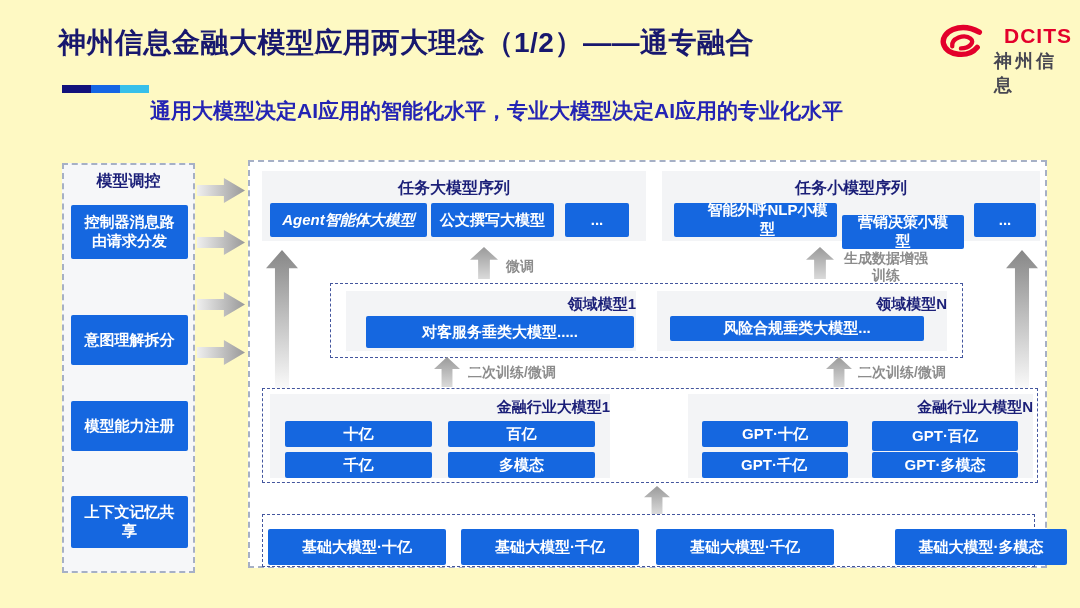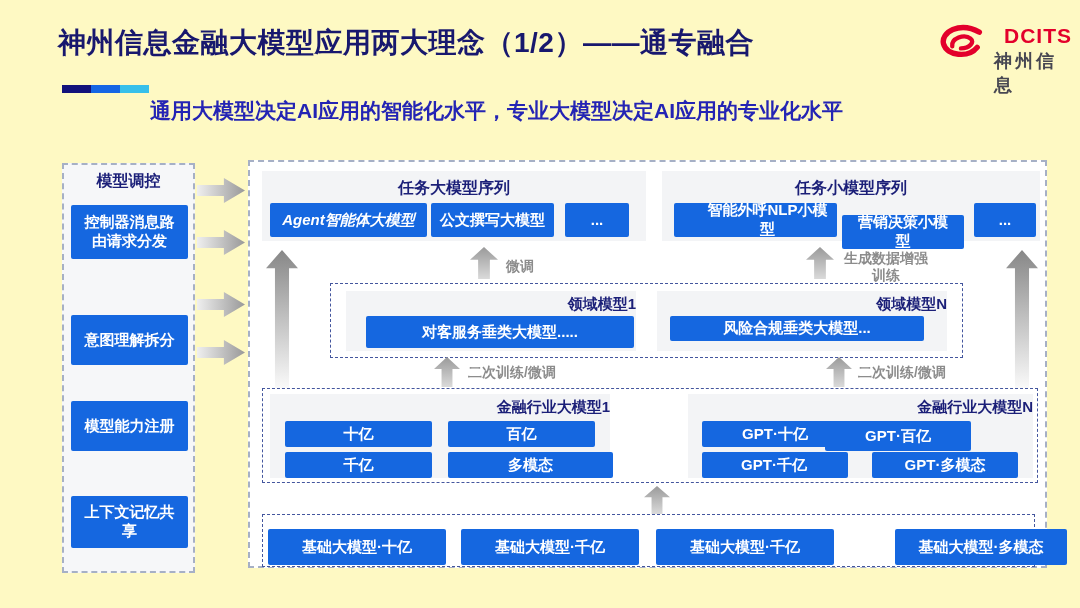--- a/index.html
+++ b/index.html
@@ -107,26 +107,26 @@
   <div class="abs glabel" style="left:468px; top:364px;">二次训练/微调</div>
   <div class="abs arrow-up" style="left:826px; top:357px; width:26px; height:30px;"></div>
   <div class="abs glabel" style="left:858px; top:364px;">二次训练/微调</div>
 
   <div class="abs dash-navy" style="left:262px; top:388px; width:776px; height:95px;"></div>
   <div class="abs panel" style="left:270px; top:394px; width:340px; height:84px;"></div>
   <div class="abs phead-sm" style="left:270px; top:398px; width:340px;">金融行业大模型1</div>
   <div class="abs btn" style="left:285px; top:421px; width:147px; height:26px;">十亿</div>
   <div class="abs btn" style="left:448px; top:421px; width:147px; height:26px;">百亿</div>
   <div class="abs btn" style="left:285px; top:452px; width:147px; height:26px;">千亿</div>
-  <div class="abs btn" style="left:448px; top:452px; width:165px; height:26px;">多模态</div>
+  <div class="abs btn" style="left:448px; top:452px; width:147px; height:26px;">多模态</div>
 
   <div class="abs panel" style="left:688px; top:394px; width:345px; height:84px;"></div>
   <div class="abs phead-sm" style="left:688px; top:398px; width:345px;">金融行业大模型N</div>
   <div class="abs btn" style="left:702px; top:421px; width:146px; height:26px;">GPT·十亿</div>
-  <div class="abs btn" style="left:825px; top:421px; width:146px; height:30px;">GPT·百亿</div>
+  <div class="abs btn" style="left:872px; top:421px; width:146px; height:30px;">GPT·百亿</div>
   <div class="abs btn" style="left:702px; top:452px; width:146px; height:26px;padding-left:7px;">GPT·千亿</div>
   <div class="abs btn" style="left:872px; top:452px; width:146px; height:26px;">GPT·多模态</div>
 
   <div class="abs arrow-up" style="left:644px; top:486px; width:26px; height:28px;"></div>
   <div class="abs glabel" style="left:678px; top:493px;margin-top:28px;">二次训练</div>
 
   <div class="abs dash-navy" style="left:262px; top:514px; width:773px; height:53px;"></div>
   <div class="abs btn" style="left:268px; top:529px; width:178px; height:36px;">基础大模型·十亿</div>
   <div class="abs btn" style="left:461px; top:529px; width:178px; height:36px;">基础大模型·千亿</div>
   <div class="abs btn" style="left:656px; top:529px; width:178px; height:36px;">基础大模型·千亿</div>

